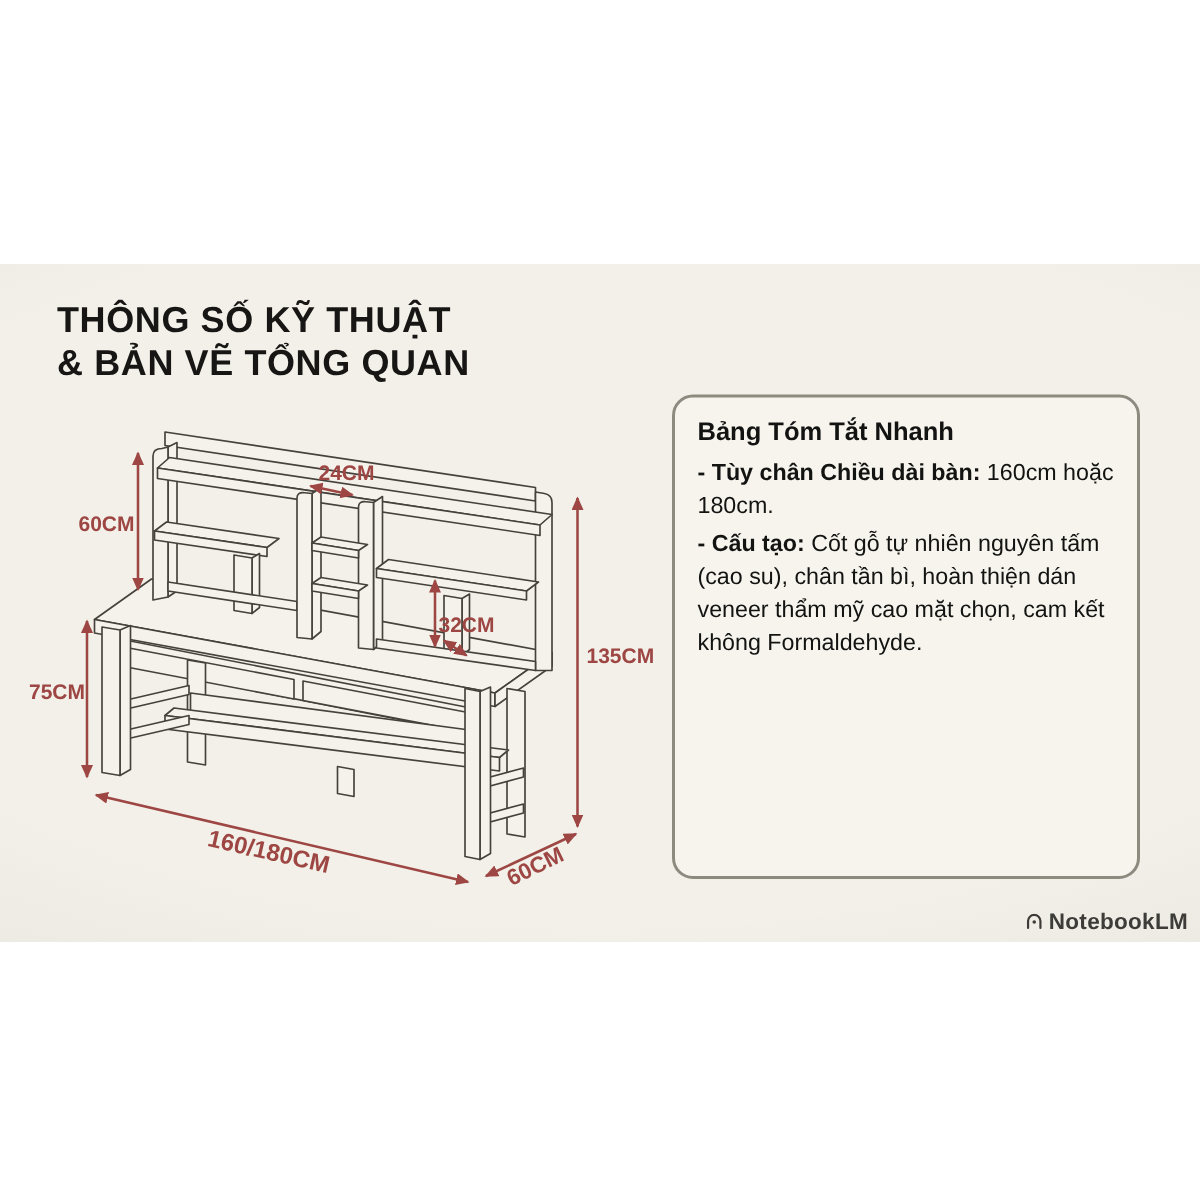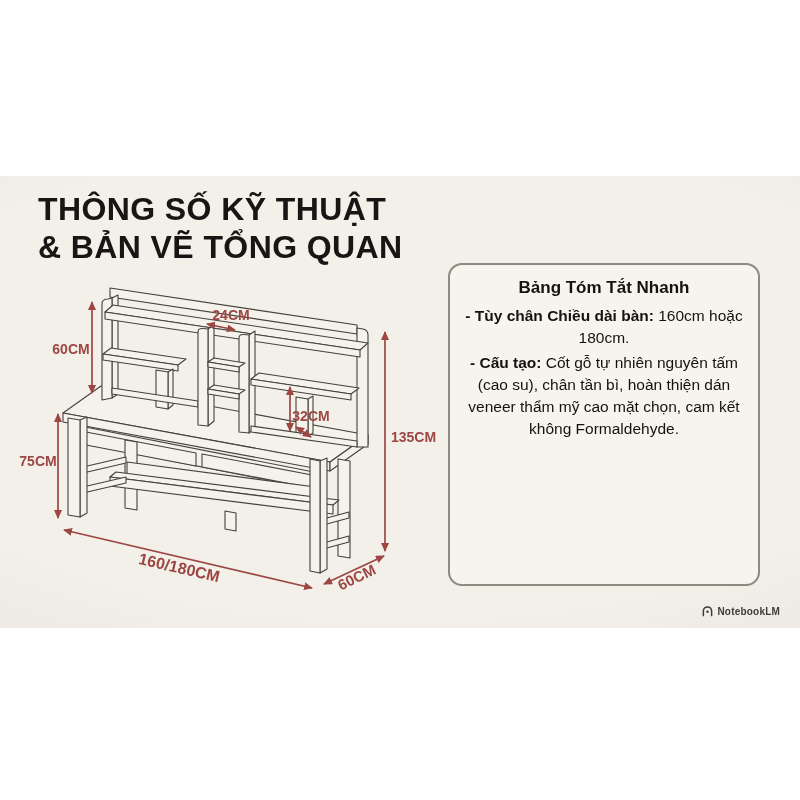--- a/index.html
+++ b/index.html
@@ -9,36 +9,36 @@
     position:relative;overflow:hidden;
   }
   .stage{position:absolute;inset:0;}
   .band{
     position:absolute;left:0;top:176px;width:800px;height:452px;
     background:
       radial-gradient(120% 95% at 50% 45%, rgba(0,0,0,0) 55%, rgba(95,88,74,0.10) 100%),
       #f2f0e8;
   }
   .page-title{
-    position:absolute;left:38px;top:14px;margin:0;
-    font-size:32px;line-height:1.2;font-weight:800;
+    position:absolute;left:38px;top:24px;margin:0;
+    font-size:24px;line-height:1.2;font-weight:800;
     letter-spacing:0.4px;color:#171614;
   }
   .drawing{position:absolute;left:10px;top:94px;}
   .panel{
     position:absolute;left:448px;top:87px;width:312px;height:323px;
     box-sizing:border-box;border:2px solid #8d8a80;border-radius:14px;
-    background:#f6f4ed;padding:13px 15px 10px 15px;color:#131312;text-align:center;
+    background:#f6f4ed;padding:13px 15px 10px 15px;color:#131312;
   }
   .panel-heading{font-size:17px;font-weight:700;margin:0 0 7px 0;}
   .panel p.item{margin:0 0 3px 0;font-size:15.5px;line-height:1.42;}
   .panel p.item b{font-weight:700;}
   .watermark{
-    position:absolute;right:20px;top:430px;display:flex;align-items:center;gap:4px;
-    color:#3d3c39;font-size:10px;font-weight:700;letter-spacing:0.2px;justify-content:space-between;
+    position:absolute;right:8px;top:430px;display:flex;align-items:center;gap:4px;
+    color:#3d3c39;font-size:15px;font-weight:700;letter-spacing:0.2px;justify-content:space-between;
   }
   
   .sk{stroke:#45413b;stroke-width:1.1;stroke-linejoin:round;stroke-linecap:round;fill:#f4f2eb;}
   .dim{stroke:#9d4643;stroke-width:1.7;fill:none;}
   .dim-label{font-family:"Liberation Sans",sans-serif;font-weight:700;font-size:14px;fill:#9d4643;}
   .dim-label.big{font-size:16px;}
   .dim-label.mid{font-size:15px;}
 </style>
 </head>
 <body>

